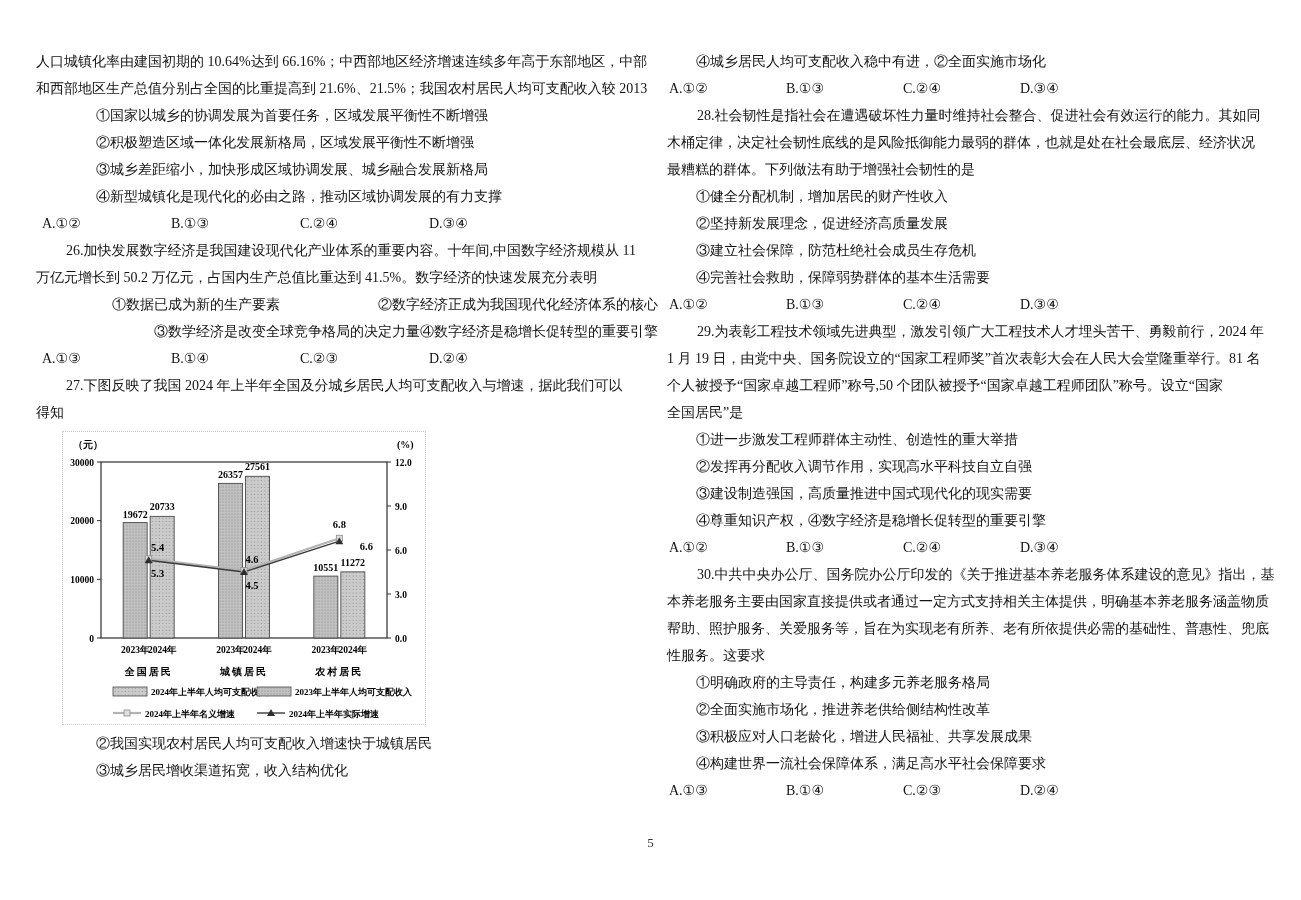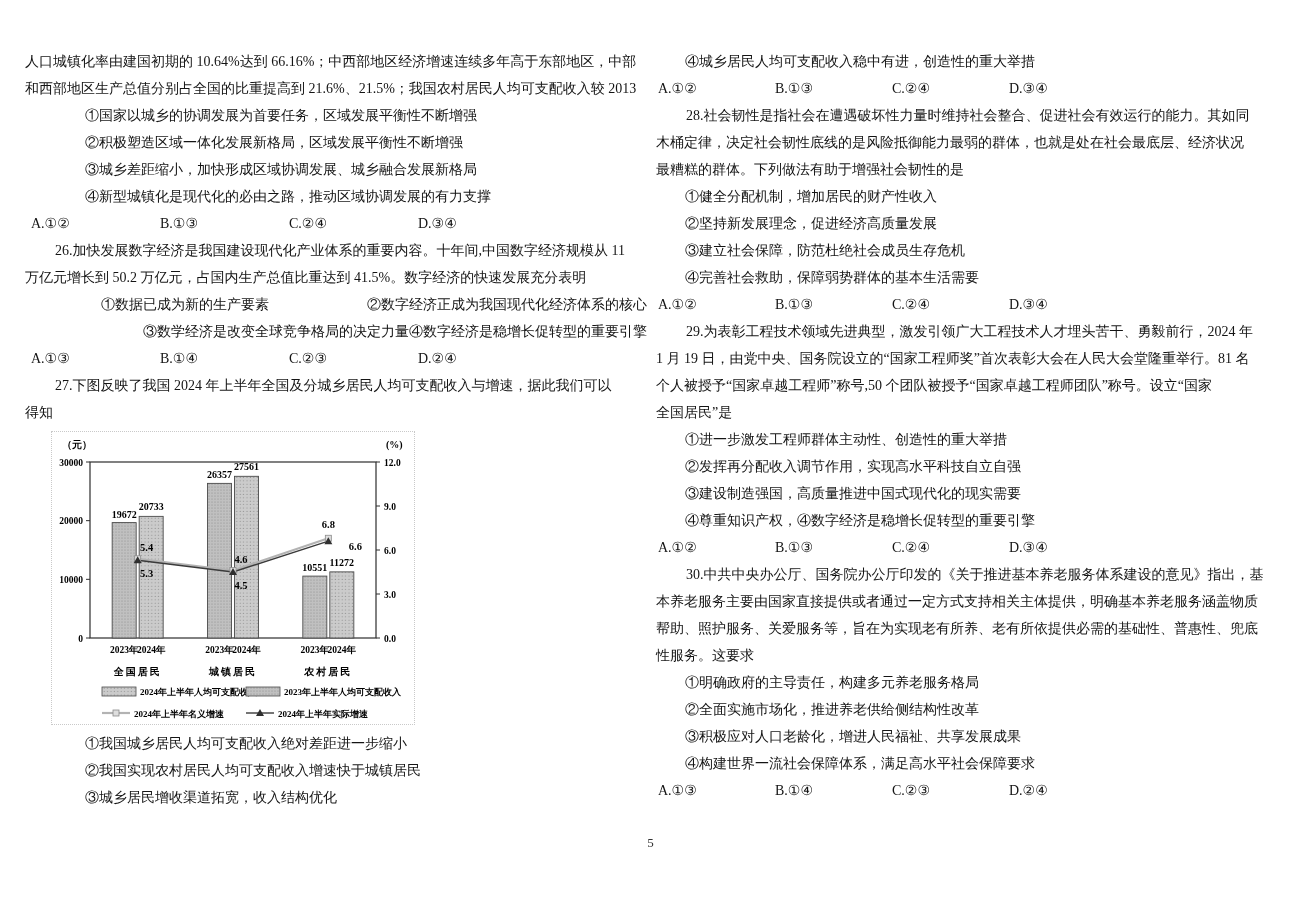--- a/index.html
+++ b/index.html
@@ -1,18 +1,18 @@
 <!DOCTYPE html>
 <html><head>
 <meta charset="utf-8">
 <style>
   html,body{margin:0;padding:0;background:#ffffff;}
   .page{position:relative;width:1301px;height:900px;background:#ffffff;overflow:hidden;
         font-family:"Liberation Serif","DejaVu Serif",serif;color:#141414;}
-  .col{position:absolute;top:48px;font-size:14px;line-height:27px;}
+  .col{position:absolute;top:48px;font-size:14px;line-height:27px;margin-left:11px;}
   .col.left{left:25px;width:622px;}
   .col.right{left:656px;width:634px;}
   .line{white-space:nowrap;}
   .indent{padding-left:30px;}
   .opt{padding-left:60px;}
   .col.right .opt{padding-left:29px;}
   .opt2row{display:flex;padding-left:60px;white-space:nowrap;justify-content:flex-end;}
   .opt2row span:first-child{width:266px;flex:0 0 auto;}
   .choices{display:flex;padding-left:6px;white-space:nowrap;}
   .choices span{width:129px;flex:0 0 auto;}
@@ -130,26 +130,25 @@
           <rect x="194" y="255" width="34" height="9" fill="url(#dotsA)" stroke="#4a4a4a" stroke-width="0.8"></rect>
           <text x="232" y="263" font-size="9" font-weight="600">2023年上半年人均可支配收入</text>
           <line x1="50" y1="281" x2="78" y2="281" stroke="#b3b3b3" stroke-width="2.2"></line>
           <rect x="61" y="278" width="6" height="6" fill="#dedede" stroke="#8a8a8a" stroke-width="0.8"></rect>
           <text x="82" y="285" font-size="9" font-weight="600">2024年上半年名义增速</text>
           <line x1="194" y1="281" x2="222" y2="281" stroke="#3a3a3a" stroke-width="1.4"></line>
           <path d="M 204 284 L 212 284 L 208 277 Z" fill="#2f2f2f"></path>
           <text x="226" y="285" font-size="9" font-weight="600">2024年上半年实际增速</text>
         </svg>
       </div>
-      <div class="line opt">①我国城乡居民人均可支配收入绝对差距进一步缩小</div>
       <div class="line opt">②我国实现农村居民人均可支配收入增速快于城镇居民</div>
       <div class="line opt">③城乡居民增收渠道拓宽，收入结构优化</div>
     </div>
   <div class="col right" id="col-right">
-      <div class="line opt">④城乡居民人均可支配收入稳中有进，创造性的重大举措</div>
+      <div class="line opt">④城乡居民人均可支配收入稳中有进，②全面实施市场化</div>
       <div class="choices">
         <span>A.①②</span>
         <span>B.①③</span>
         <span>C.②④</span>
         <span>D.③④</span>
       </div>
       <div class="line indent">28.社会韧性是指社会在遭遇破坏性力量时维持社会整合、促进社会有效运行的能力。其如同</div>
       <div class="line">木桶定律，决定社会韧性底线的是风险抵御能力最弱的群体，也就是处在社会最底层、经济状况</div>
       <div class="line">最糟糕的群体。下列做法有助于增强社会韧性的是</div>
       <div class="line opt">①健全分配机制，增加居民的财产性收入</div>

